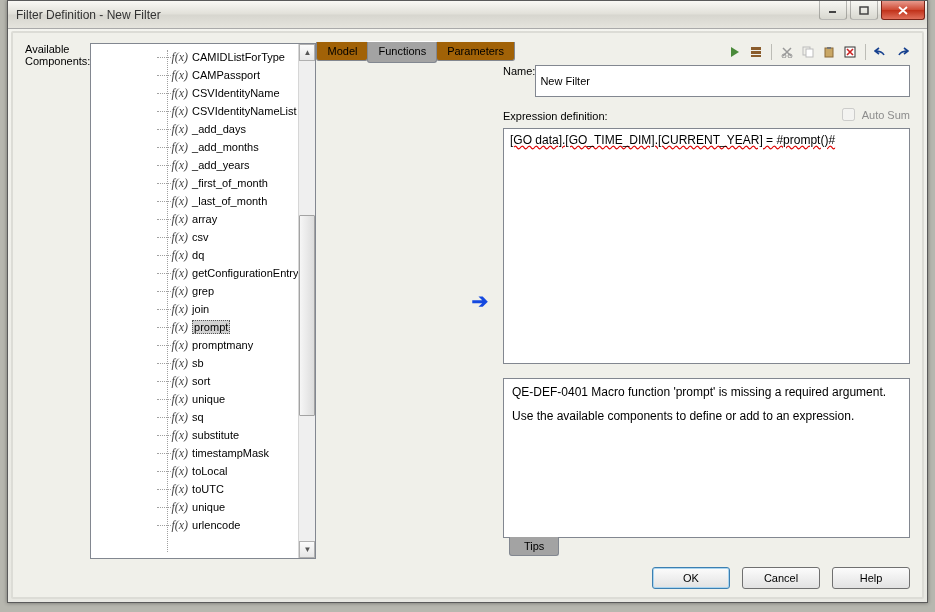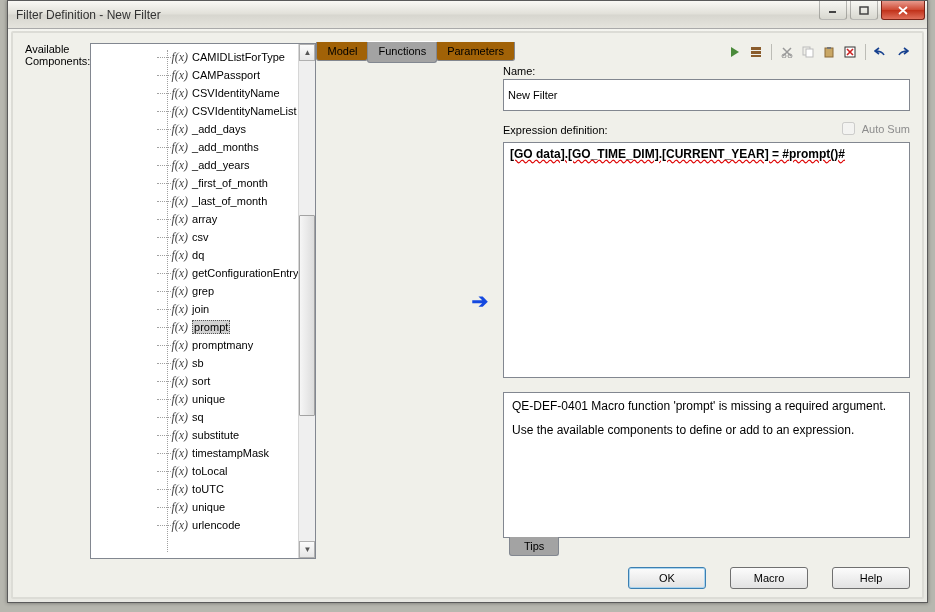--- a/index.html
+++ b/index.html
@@ -181,21 +181,21 @@
     display:flex; justify-content:flex-end; align-items:center;
     gap: 5px;
     margin-bottom: 4px;
   }
   .toolbar .sep { width:1px; height:16px; background:#bcbcb6; margin:0 2px;}
   .toolbar .tbtn {
     width:16px; height:16px;
     display:flex; align-items:center; justify-content:center;
   }
   .textrow {
-    display:flex; flex-direction:column;
+    display:flex; flex-direction:row;
     margin-bottom: 8px;
   }
   .textinput {
     border:1px solid #828790;
     background:#fff;
     height:32px;
     padding: 2px 4px;
     font: inherit;
     width:100%;
   }
@@ -214,41 +214,40 @@
     font-family: inherit;
     position: relative;
   }
   .exprbox .txt {
     display:inline-block;
     border-bottom: 2px solid #d00;
     text-decoration-line: underline;
     text-decoration-style: wavy;
     text-decoration-color: #d00;
     border-bottom: none;
-    font-weight: bold;
   }
   .tipsbox {
     flex:1;
     margin-top: 14px;
     border:1px solid #828790;
     background:#fff;
     padding: 6px 8px 4px 8px;
     font-size:12px;
     min-height: 0;
   }
   .tipsbox p { margin: 0 0 10px 0; }
   .tipstab {
     margin-top:-1px;
     padding-left: 6px;
   }
   .tipstab .tab { padding: 3px 14px; }
   
   .btnrow {
     display:flex; justify-content:flex-end;
-    gap: 24px;
+    gap: 12px;
     padding-top: 8px;
   }
   .btn {
     width: 78px; height: 22px;
     border:1px solid #707070;
     background: linear-gradient(#fcfcfc,#e2e2e2);
     font: inherit;
     border-radius:3px;
   }
   .btn.default {
@@ -488,17 +487,17 @@
           <p>Use the available components to define or add to an expression.</p>
         </div>
         <div class="tabstrip tipstab">
           <div class="tab active">Tips</div>
         </div>
       </div>
     </div>
 
     <div class="btnrow">
       <button class="btn default">OK</button>
-      <button class="btn">Macro</button>
+      <button class="btn">Cancel</button>
       <button class="btn">Help</button>
     </div>
   </div>
 </div>
 
 </body></html>

